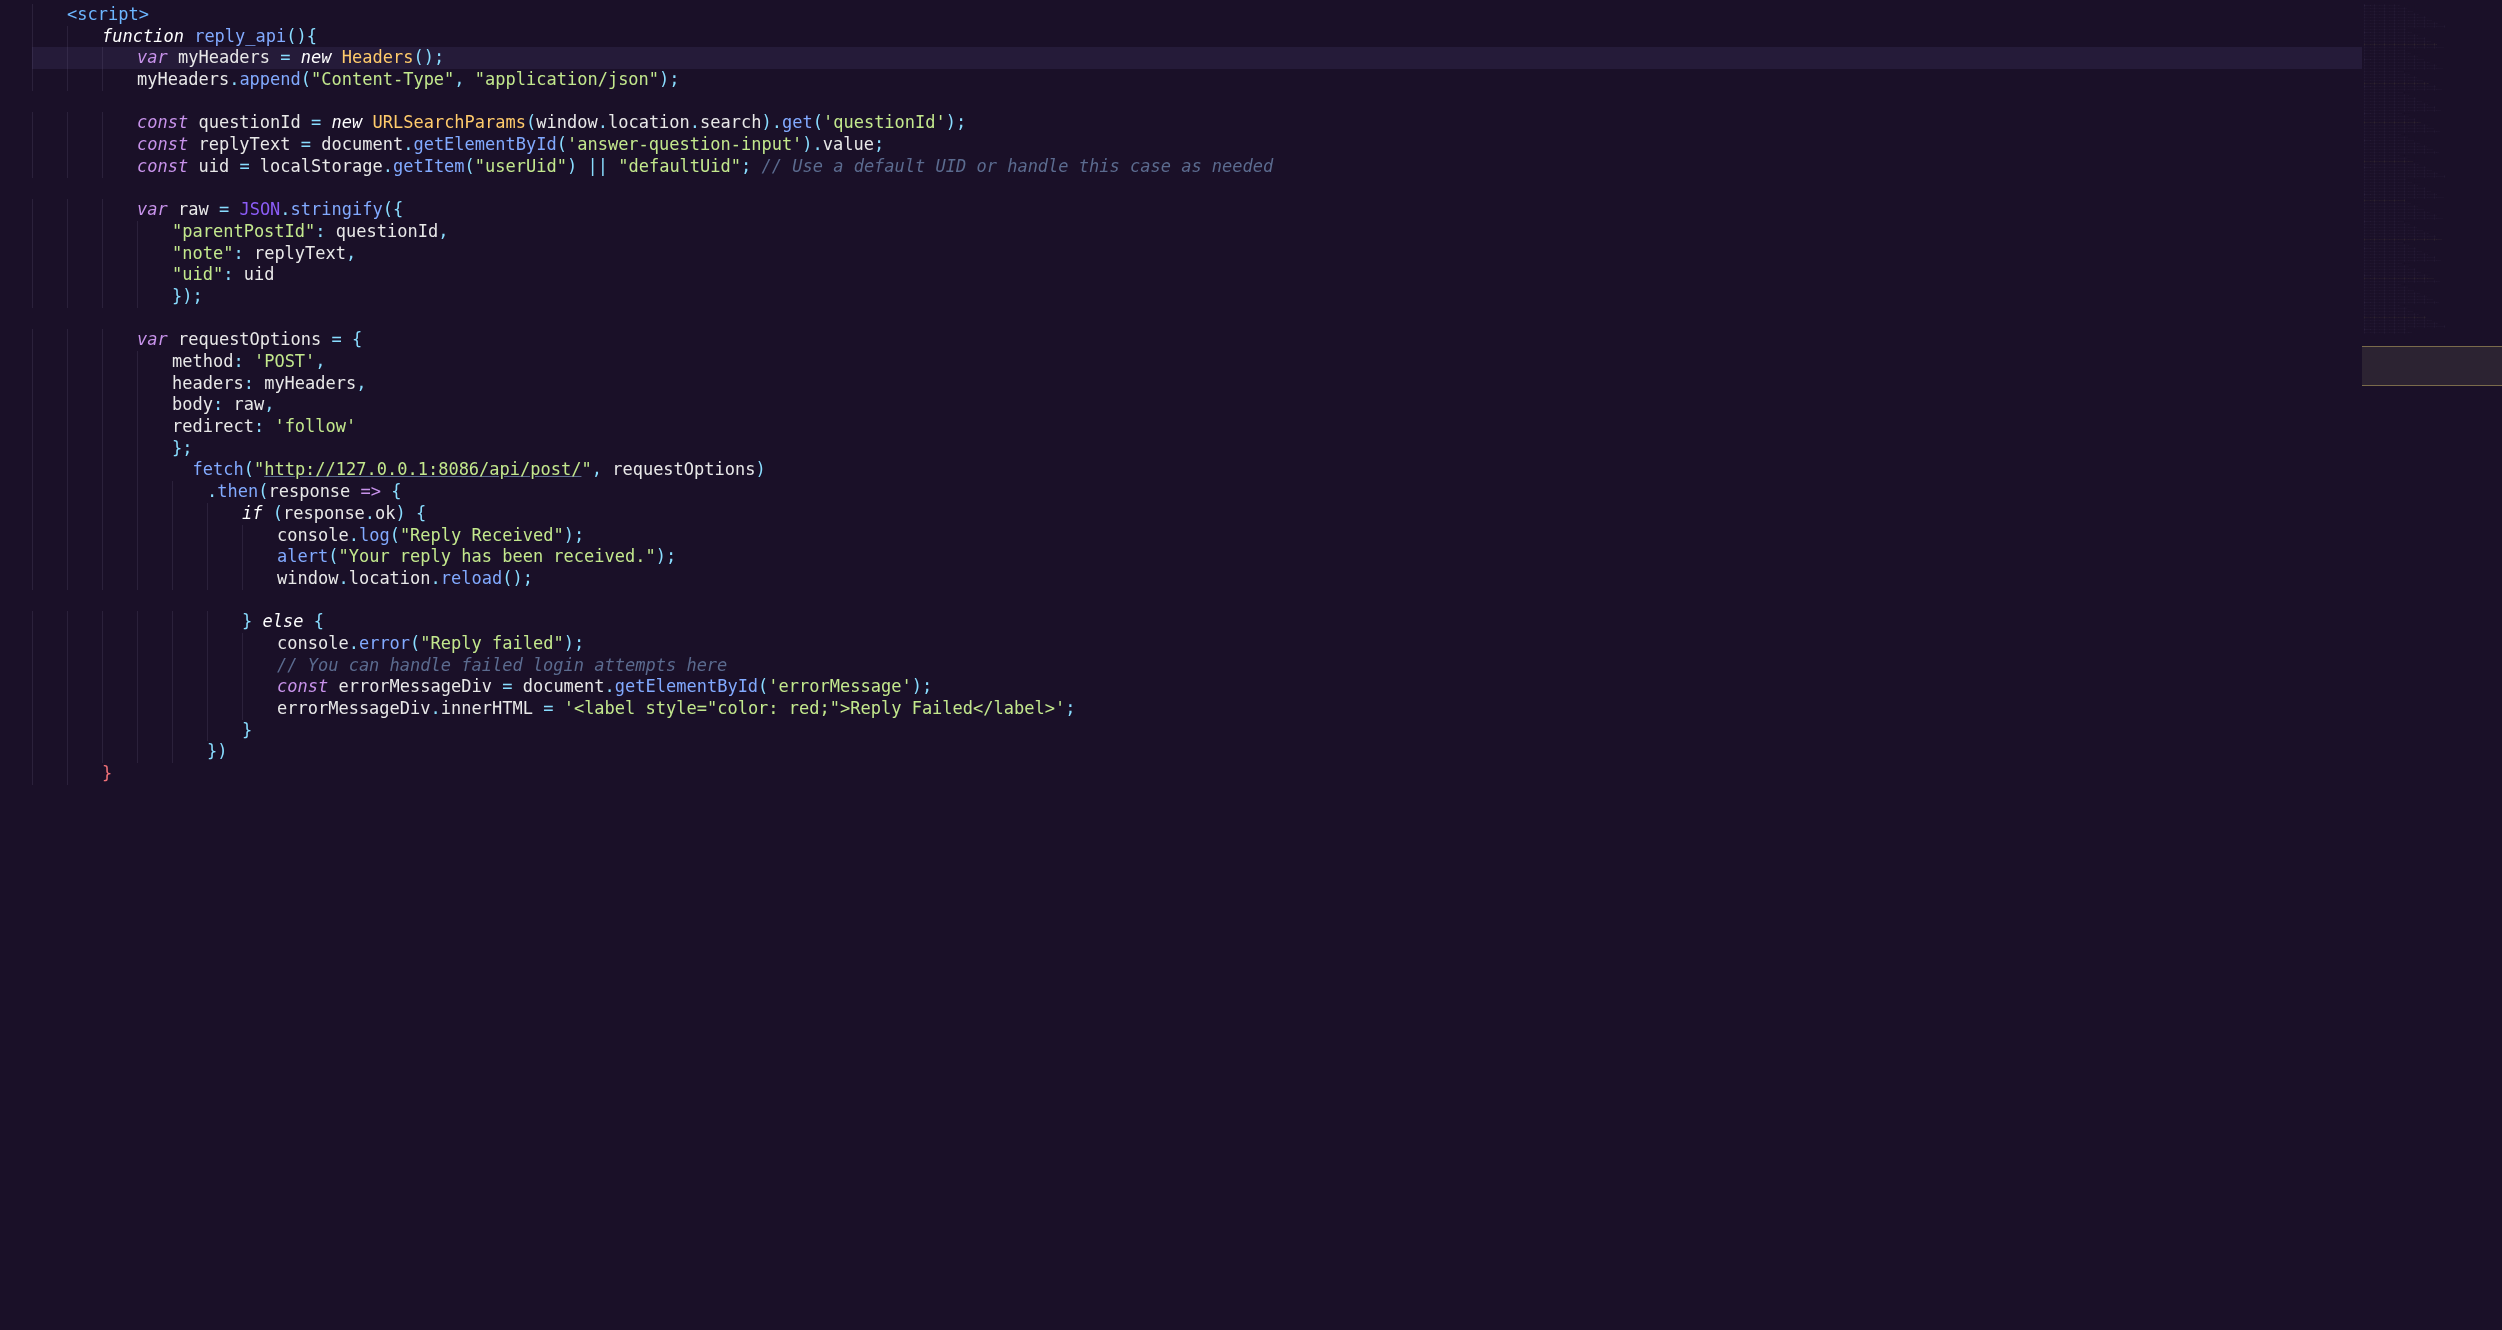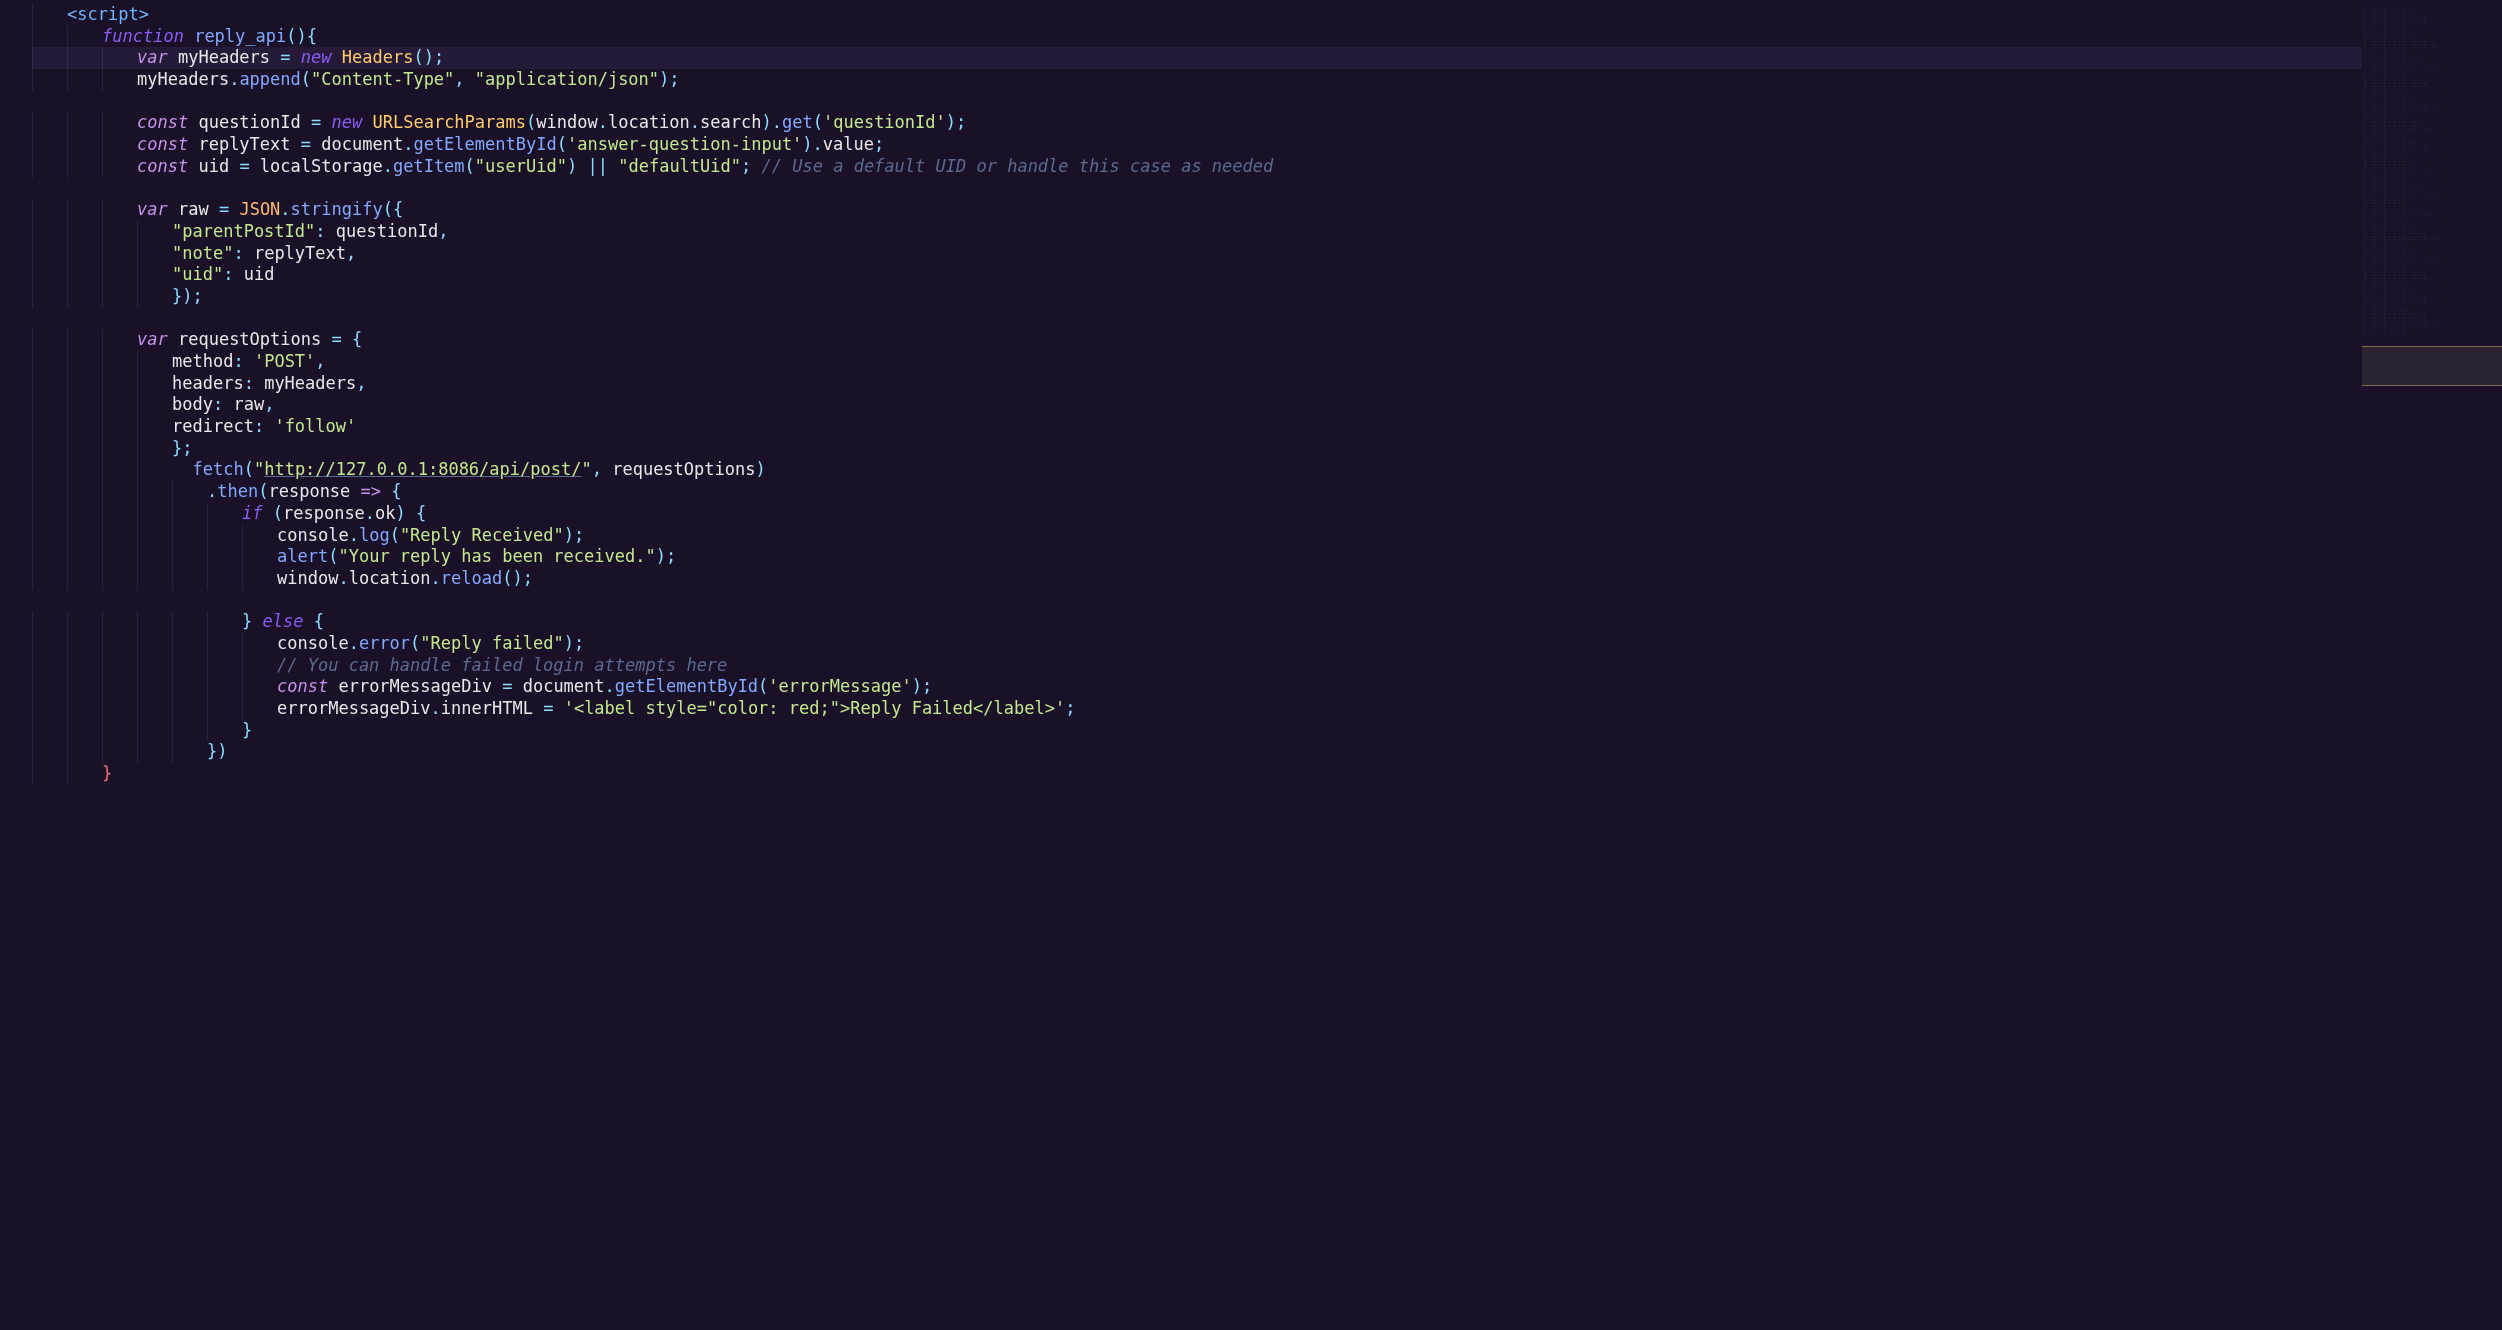--- a/index.html
+++ b/index.html
@@ -38,32 +38,32 @@
 }
 .line.highlighted {
   background: rgba(60, 50, 90, 0.35);
 }
 .indent-guide {
   border-left: 1px solid rgba(120, 110, 150, 0.18);
 }
 
 
 .tag { color: #6cb6ff; }
-.keyword { color: #8b5cf6; font-style: italic; }
+.keyword { color: #ffffff; font-style: italic; }
 .keyword-decl { color: #c792ea; font-style: italic; }
 .func-name { color: #82aaff; }
 .class-name { color: #ffcb6b; }
 .var-name { color: #e8e8e8; }
 .string { color: #c3e88d; }
 .punct { color: #89ddff; }
 .op { color: #89ddff; }
 .comment { color: #5b6b8f; font-style: italic; }
 .method { color: #82aaff; }
 .arrow { color: #c792ea; }
-.builtin { color: #fdba74; }
+.builtin { color: #8b5cf6; }
 .brace-pink { color: #f07178; }
 .url-underline { text-decoration: underline; text-decoration-color: #5b6b8f; }
 
 
 .minimap {
   width: 140px;
   background: #1a1028;
   position: relative;
   font-size: 2px;
   line-height: 3px;

